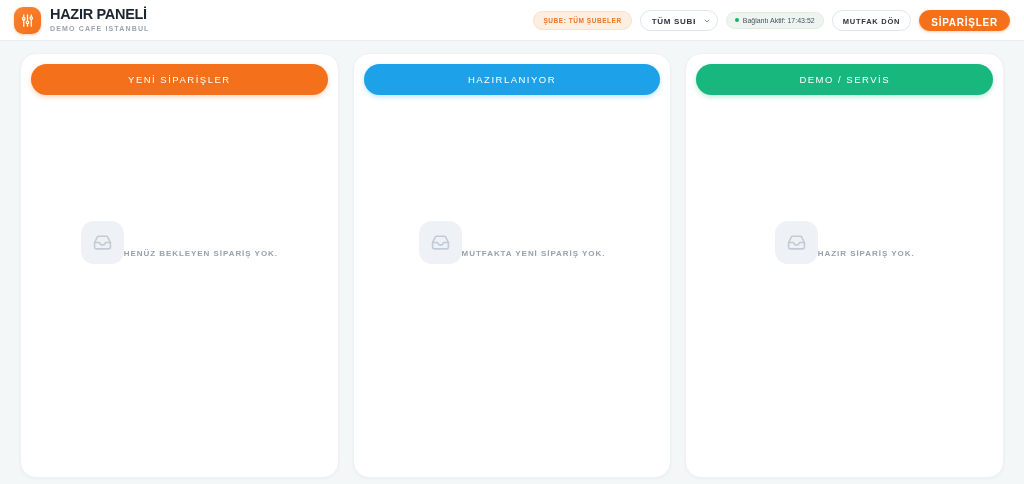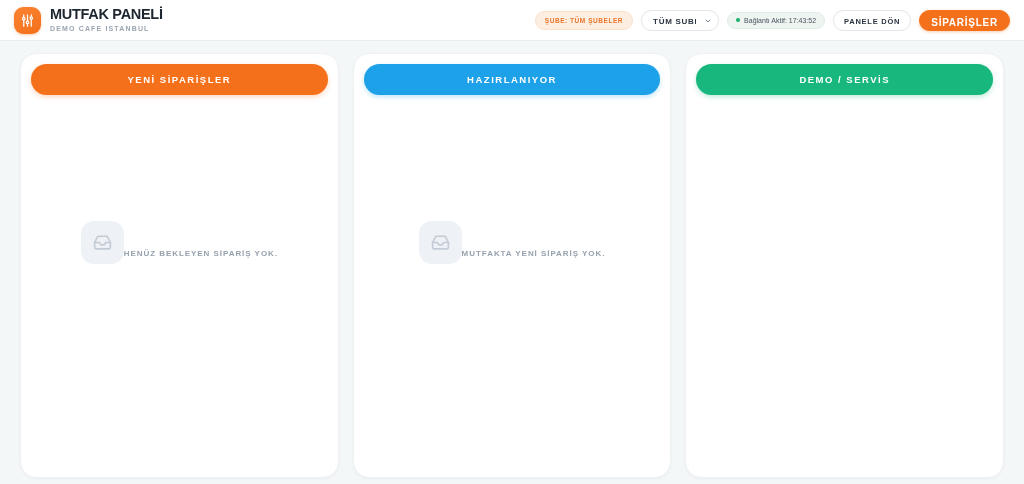--- a/index.html
+++ b/index.html
@@ -188,21 +188,21 @@
   }
 
   .column-header {
     height: 31px;
     border-radius: 16px;
     display: flex;
     align-items: center;
     justify-content: center;
     color: #ffffff;
     font-size: 9.5px;
-    font-weight: bold;
+    font-weight: normal;
     letter-spacing: 1.5px;
     flex: 0 0 auto;
   }
 
   .column-header.new     { background: #f4701a; box-shadow: 0 2px 5px rgba(244,112,26,0.28); }
   .column-header.prep    { background: #1da1e8; box-shadow: 0 2px 5px rgba(29,161,232,0.28); }
   .column-header.ready   { background: #18b77e; box-shadow: 0 2px 5px rgba(24,183,126,0.28); }
 
   .column-body {
     flex: 1 1 auto;
@@ -245,21 +245,21 @@
       <svg width="15" height="15" viewBox="0 0 24 24" fill="none" stroke="#ffffff" stroke-width="2" stroke-linecap="round">
         <line x1="6" y1="3" x2="6" y2="21"></line>
         <line x1="12" y1="3" x2="12" y2="21"></line>
         <line x1="18" y1="3" x2="18" y2="21"></line>
         <circle cx="6" cy="9" r="2" fill="#f4701a"></circle>
         <circle cx="12" cy="15" r="2" fill="#f4701a"></circle>
         <circle cx="18" cy="8" r="2" fill="#f4701a"></circle>
       </svg>
     </span>
     <span class="brand-text">
-      <span class="brand-title">MUTFAK PANELİ</span>
+      <span class="brand-title">HAZIR PANELİ</span>
       <span class="brand-sub">DEMO CAFE ISTANBUL</span>
     </span>
   </div>
 
   <div class="header-right">
 
     <span class="branch-badge">ŞUBE: TÜM ŞUBELER</span>
 
     <span class="select-wrap">
       <select class="branch-select">
@@ -270,21 +270,21 @@
           <polyline points="6 9 12 15 18 9"></polyline>
         </svg>
       </span>
     </span>
 
     <span class="conn-badge">
       <span class="conn-dot"></span>
       <span>Bağlantı Aktif: 17:43:52</span>
     </span>
 
-    <button class="btn-ghost">PANELE DÖN</button>
+    <button class="btn-ghost">MUTFAK DÖN</button>
     <button class="btn-primary">SİPARİŞLER</button>
 
   </div>
 </header>
 
 <main class="board">
 
   <section class="column">
     <div class="column-header new">YENİ SİPARİŞLER</div>
     <div class="column-body">
@@ -306,15 +306,24 @@
           <path d="M22 12h-6l-2 3h-4l-2-3H2"></path>
           <path d="M5.45 5.11 2 12v6a2 2 0 0 0 2 2h16a2 2 0 0 0 2-2v-6l-3.45-6.89A2 2 0 0 0 16.76 4H7.24a2 2 0 0 0-1.79 1.11z"></path>
         </svg>
       </div>
       <div class="empty-text">MUTFAKTA YENİ SİPARİŞ YOK.</div>
     </div>
   </section>
 
   <section class="column">
     <div class="column-header ready">DEMO / SERVİS</div>
+    <div class="column-body">
+      <div class="empty-icon">
+        <svg width="19" height="19" viewBox="0 0 24 24" fill="none" stroke="currentColor" stroke-width="2" stroke-linecap="round" stroke-linejoin="round">
+          <path d="M22 12h-6l-2 3h-4l-2-3H2"></path>
+          <path d="M5.45 5.11 2 12v6a2 2 0 0 0 2 2h16a2 2 0 0 0 2-2v-6l-3.45-6.89A2 2 0 0 0 16.76 4H7.24a2 2 0 0 0-1.79 1.11z"></path>
+        </svg>
+      </div>
+      <div class="empty-text">HAZIR SİPARİŞ YOK.</div>
+    </div>
   </section>
 
 </main>
 
 </body></html>

